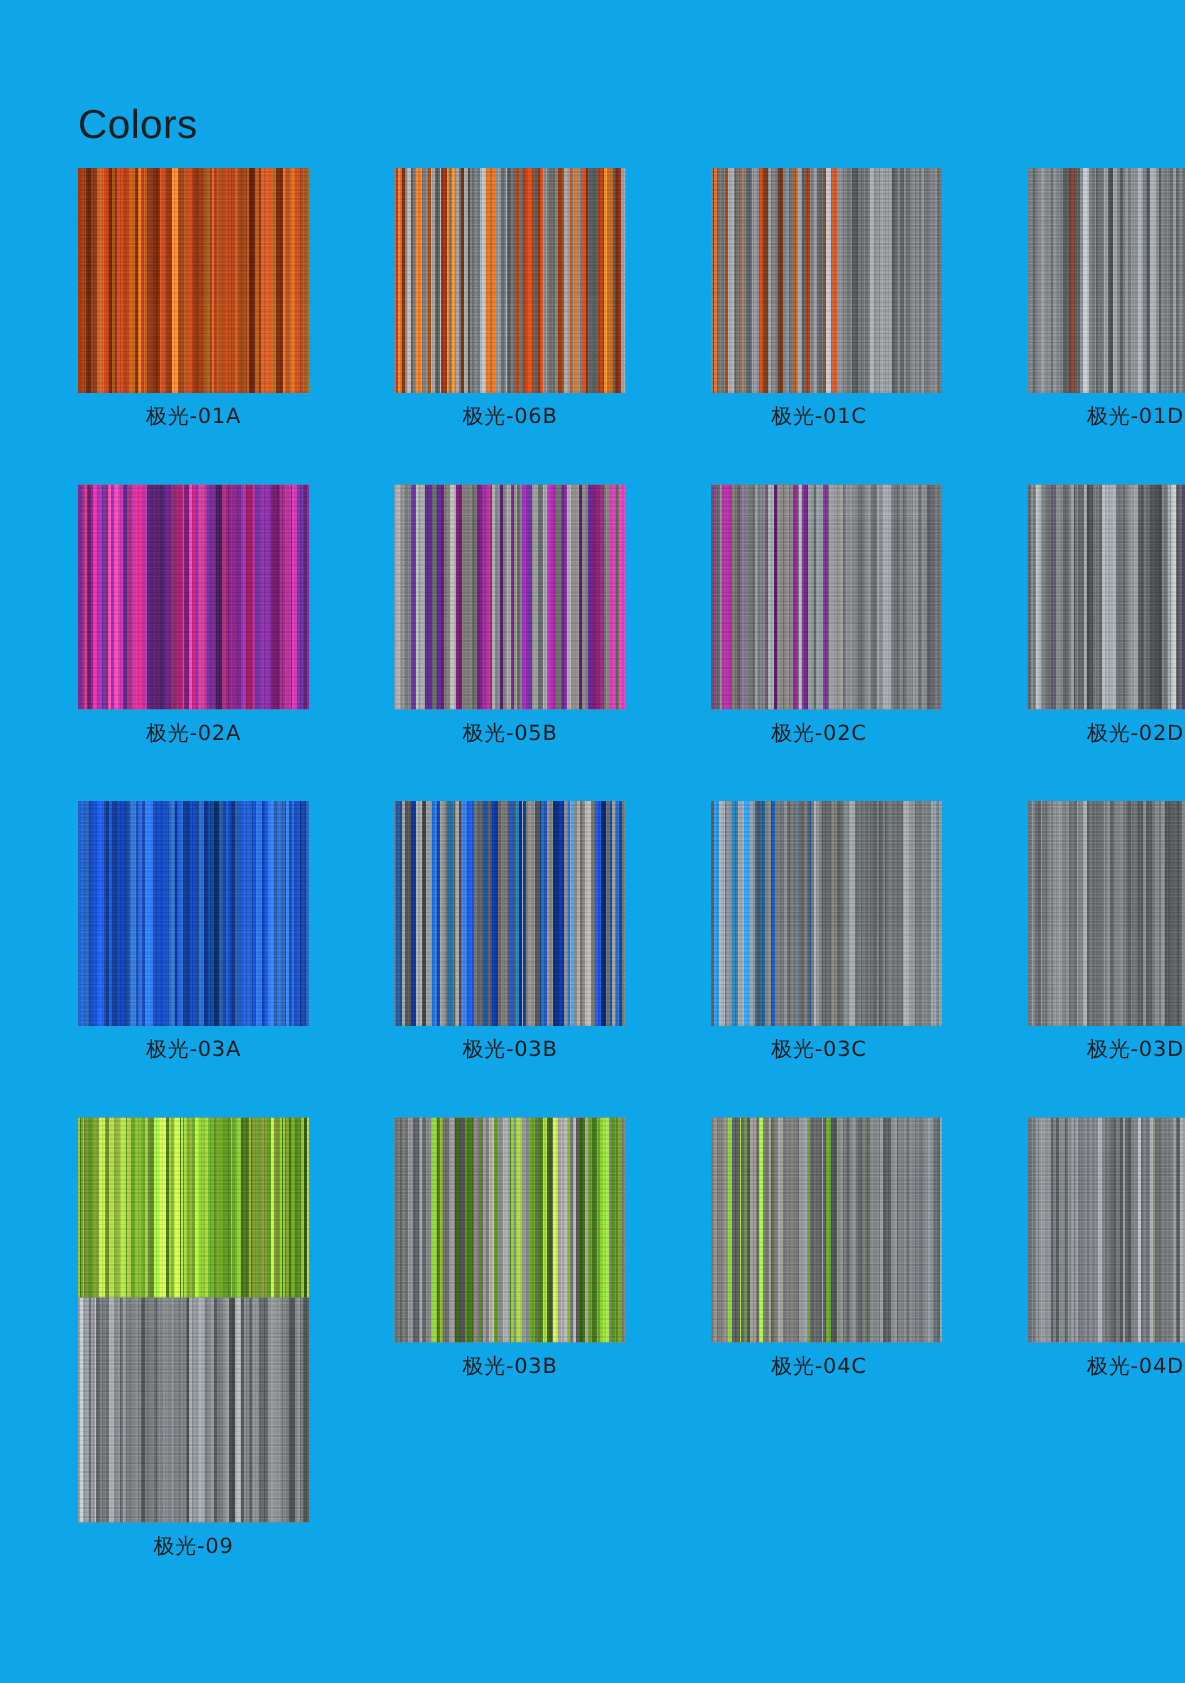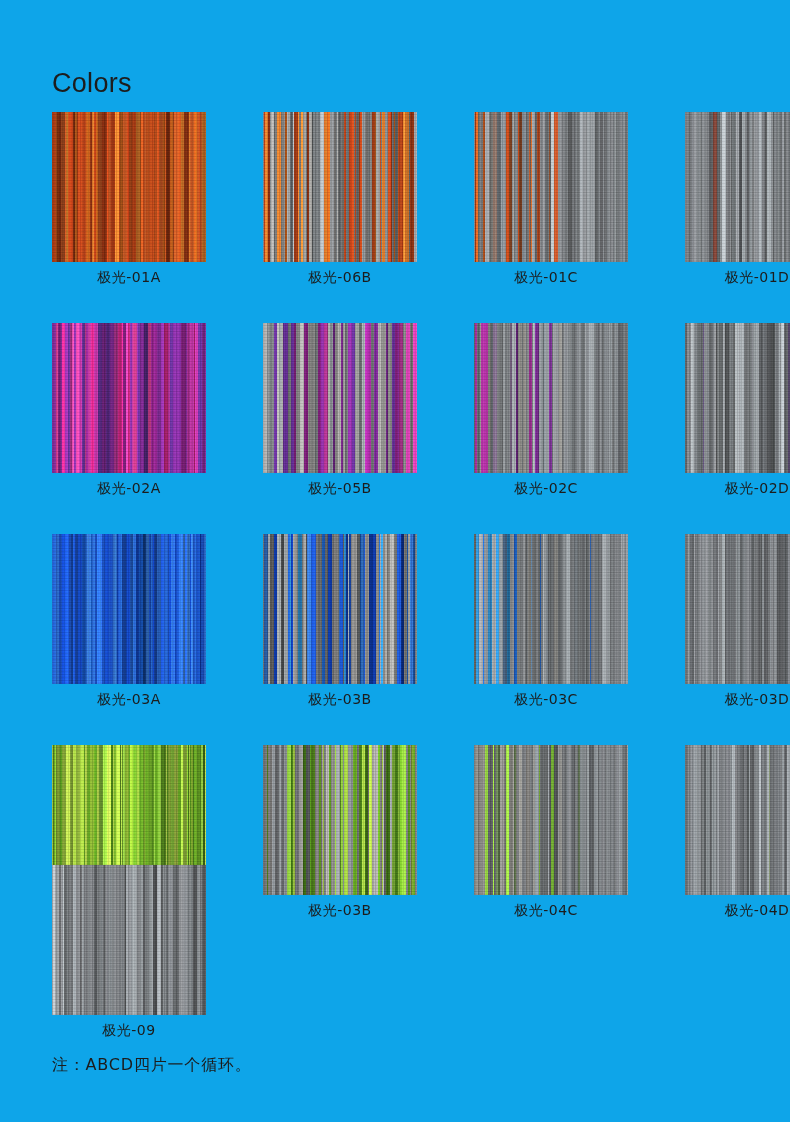--- a/index.html
+++ b/index.html
@@ -286,15 +286,14 @@
       <div class="swatch-cell col-a">
         <div class="swatch-tile">
           <div class="stripes" style="background-image: linear-gradient(90deg, rgb(165, 171, 176) 0px, rgb(165, 171, 176) 1px, rgb(204, 212, 217) 1px, rgb(204, 212, 217) 3px, rgb(158, 164, 168) 3px, rgb(158, 164, 168) 7px, rgb(116, 118, 121) 7px, rgb(116, 118, 121) 9px, rgb(152, 155, 160) 9px, rgb(152, 155, 160) 11px, rgb(193, 201, 205) 11px, rgb(193, 201, 205) 12px, rgb(104, 108, 111) 12px, rgb(104, 108, 111) 15px, rgb(122, 127, 130) 15px, rgb(122, 127, 130) 17px, rgb(120, 123, 127) 17px, rgb(120, 123, 127) 21px, rgb(173, 180, 185) 21px, rgb(173, 180, 185) 24px, rgb(143, 146, 151) 24px, rgb(143, 146, 151) 28px, rgb(113, 115, 118) 28px, rgb(113, 115, 118) 30px, rgb(156, 162, 166) 30px, rgb(156, 162, 166) 32px, rgb(123, 126, 130) 32px, rgb(123, 126, 130) 36px, rgb(137, 142, 146) 36px, rgb(137, 142, 146) 38px, rgb(135, 138, 142) 38px, rgb(135, 138, 142) 42px, rgb(91, 94, 97) 42px, rgb(91, 94, 97) 45px, rgb(120, 124, 127) 45px, rgb(120, 124, 127) 48px, rgb(131, 136, 140) 48px, rgb(131, 136, 140) 51px, rgb(102, 105, 108) 51px, rgb(102, 105, 108) 53px, rgb(123, 127, 129) 53px, rgb(123, 127, 129) 54px, rgb(135, 138, 143) 54px, rgb(135, 138, 143) 56px, rgb(138, 143, 147) 56px, rgb(138, 143, 147) 60px, rgb(136, 141, 144) 60px, rgb(136, 141, 144) 62px, rgb(139, 142, 146) 62px, rgb(139, 142, 146) 65px, rgb(130, 133, 137) 65px, rgb(130, 133, 137) 67px, rgb(128, 131, 135) 67px, rgb(128, 131, 135) 68px, rgb(129, 133, 137) 68px, rgb(129, 133, 137) 72px, rgb(116, 118, 121) 72px, rgb(116, 118, 121) 73px, rgb(79, 82, 83) 73px, rgb(79, 82, 83) 74px, rgb(167, 173, 178) 74px, rgb(167, 173, 178) 76px, rgb(152, 156, 161) 76px, rgb(152, 156, 161) 80px, rgb(174, 181, 185) 80px, rgb(174, 181, 185) 82px, rgb(168, 174, 178) 82px, rgb(168, 174, 178) 85px, rgb(131, 134, 138) 85px, rgb(131, 134, 138) 88px, rgb(152, 157, 161) 88px, rgb(152, 157, 161) 90px, rgb(148, 154, 158) 90px, rgb(148, 154, 158) 91px, rgb(96, 98, 101) 91px, rgb(96, 98, 101) 93px, rgb(115, 119, 122) 93px, rgb(115, 119, 122) 94px, rgb(123, 128, 131) 94px, rgb(123, 128, 131) 97px, rgb(145, 151, 154) 97px, rgb(145, 151, 154) 100px, rgb(185, 192, 196) 100px, rgb(185, 192, 196) 101px, rgb(77, 79, 81) 101px, rgb(77, 79, 81) 105px, rgb(167, 173, 178) 105px, rgb(167, 173, 178) 106px, rgb(188, 195, 200) 106px, rgb(188, 195, 200) 109px, rgb(94, 97, 99) 109px, rgb(94, 97, 99) 111px, rgb(135, 140, 143) 111px, rgb(135, 140, 143) 114px, rgb(102, 106, 109) 114px, rgb(102, 106, 109) 116px, rgb(142, 146, 151) 116px, rgb(142, 146, 151) 118px, rgb(145, 149, 154) 118px, rgb(145, 149, 154) 121px, rgb(107, 111, 114) 121px, rgb(107, 111, 114) 123px, rgb(101, 104, 107) 123px, rgb(101, 104, 107) 127px, rgb(153, 156, 160) 127px, rgb(153, 156, 160) 131px, rgb(150, 154, 159) 131px, rgb(150, 154, 159) 135px, rgb(130, 135, 139) 135px, rgb(130, 135, 139) 138px, rgb(130, 135, 139) 138px, rgb(130, 135, 139) 141px, rgb(83, 85, 87) 141px, rgb(83, 85, 87) 145px, rgb(140, 145, 149) 145px, rgb(140, 145, 149) 148px, rgb(124, 127, 131) 148px, rgb(124, 127, 131) 150px, rgb(89, 92, 94) 150px, rgb(89, 92, 94) 154px);"></div>
           <div class="noise"></div>
           <div class="grain"></div>
         </div>
         <div class="swatch-label">极光-09</div>
       </div>
     </div>
 
-  <div id="footnote">注：ABCD四片一个循环。</div>
 
 </div>
 
 </body></html>

